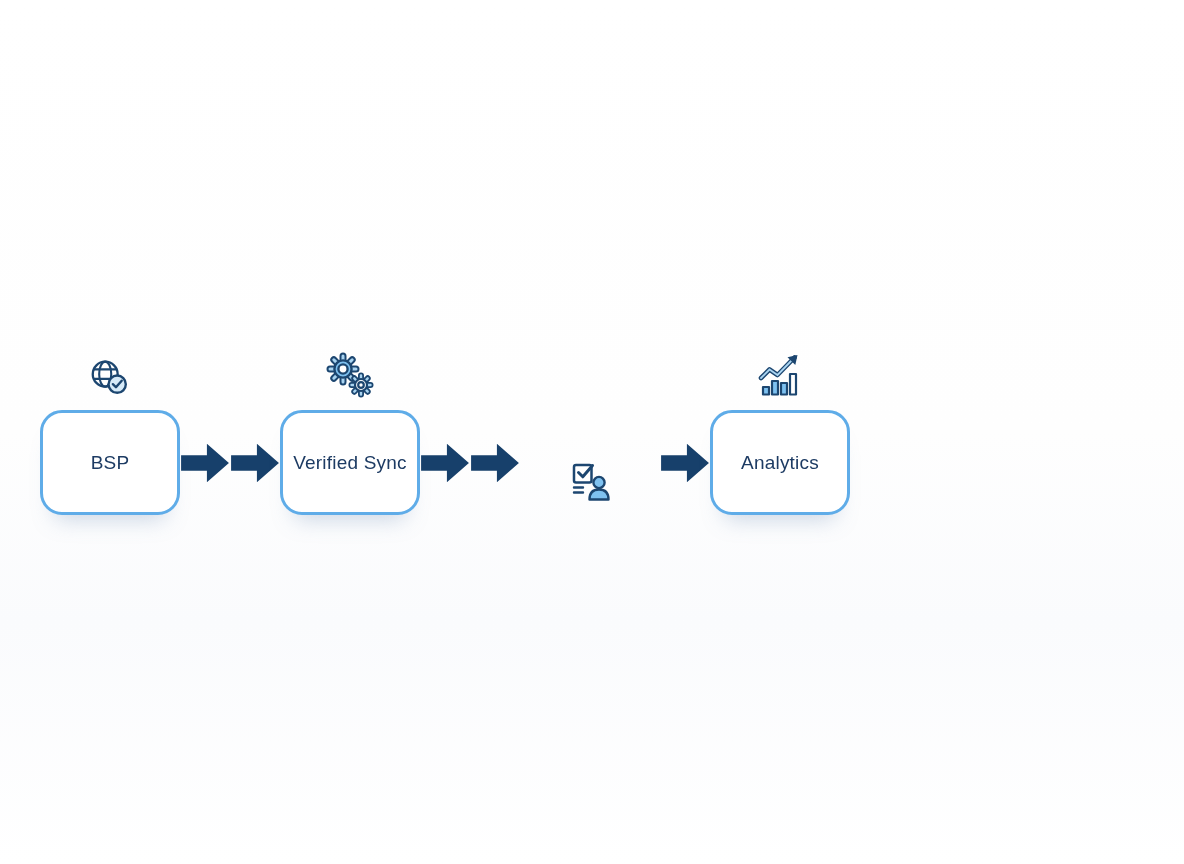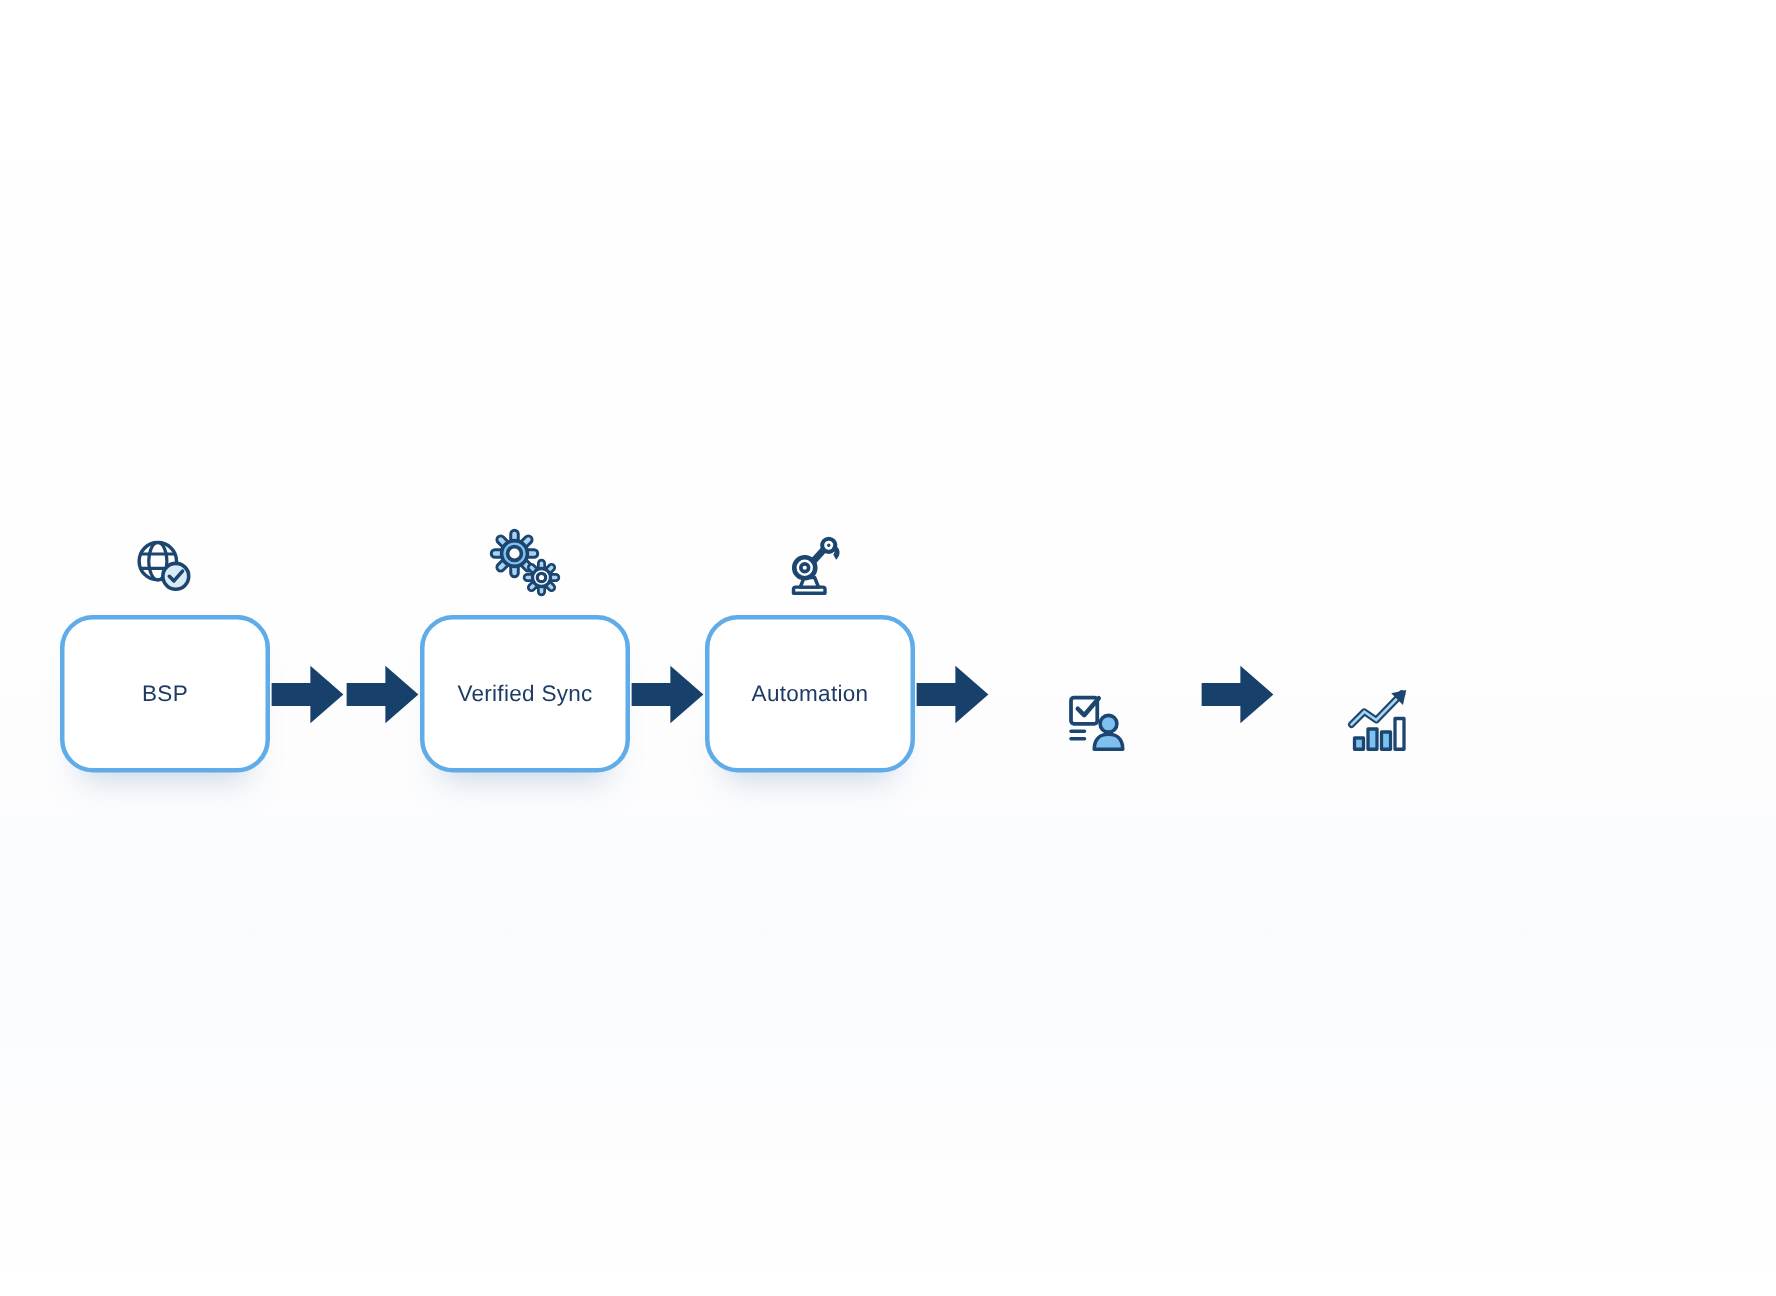--- a/index.html
+++ b/index.html
@@ -12,21 +12,21 @@
   .step { display:flex; flex-direction:column; align-items:center; width:140px; }
   .icon { height:48px; margin-bottom:10px; display:flex; align-items:flex-end; justify-content:center; }
   .box {
     box-sizing:border-box; width:140px; height:105px;
     background:var(--box-bg,#fff);
     border:3.5px solid var(--box-border,#5face8);
     border-radius:22px;
     display:flex; align-items:center; justify-content:center;
     box-shadow:0 18px 22px -14px rgba(110,140,180,.35);
   }
-  .label { font-size:15px; color:var(--label,#1d3b63); letter-spacing:.2px; white-space:nowrap; }
+  .label { font-size:19px; color:var(--label,#1d3b63); letter-spacing:.2px; white-space:nowrap; }
   .connector { width:50px; height:105px; display:flex; align-items:center; justify-content:center; }
   .connector svg { display:block; }
   .arrow-shape { fill:var(--arrow,#17406b); }
 
   
   .sd  { stroke:var(--icon-dark,#1c4670); fill:none; stroke-linecap:round; stroke-linejoin:round; }
   .sdw { stroke:var(--icon-dark,#1c4670); fill:#ffffff; stroke-linejoin:round; }
   .sdl { stroke:var(--icon-dark,#1c4670); fill:var(--icon-light,#7ec1f0); stroke-linejoin:round; }
   .sdp { stroke:var(--icon-dark,#1c4670); fill:var(--icon-pale,#d6eaf8); }
   .fd  { fill:var(--icon-dark,#1c4670); }
@@ -96,37 +96,20 @@
       <span class="label">Verified Sync</span>
     </div>
   </div>
 
   <div class="connector">
     <svg width="50" height="44" viewBox="0 0 50 46">
         <path class="arrow-shape" d="M0 15 H27 V3 L50 23 L27 43 V31 H0 Z"></path>
       </svg>
   </div>
 
-  <div class="step">
-    <div class="icon">
-      <svg width="48" height="48" viewBox="0 0 48 48">
-        <path class="sdw" d="M13 43.5 h21 v-2.6 a1.5 1.5 0 0 0 -1.5 -1.5 h-18 a1.5 1.5 0 0 0 -1.5 1.5 z" stroke-width="2.3"></path>
-        <path class="sdw" d="M17.5 39.4 l2.6 -6.4 h7 l2.6 6.4 z" stroke-width="2.3"></path>
-        <path class="sd" d="M25 23.5 L34.5 13" stroke-width="4.6"></path>
-        <circle class="sdw" cx="20.5" cy="26.5" r="7" stroke-width="3.1"></circle>
-        <circle class="sdw" cx="20.5" cy="26.5" r="2.6" stroke-width="2.4"></circle>
-        <circle class="sdw" cx="36.5" cy="11.5" r="4.4" stroke-width="2.7"></circle>
-        <circle class="fd" cx="36.5" cy="11.5" r="1.1"></circle>
-        <path class="fd" d="M39.8 11.2 c4.6 1.6 5.2 6.8 1.6 9.9 l-1.9 -3.4 c1.3 -1.2 1.1 -2.9 -0.8 -4 z"></path>
-      </svg>
-    </div>
-    <div class="box">
-      <span class="label">Automation</span>
-    </div>
-  </div>
 
   <div class="connector">
     <svg width="50" height="44" viewBox="0 0 50 46">
         <path class="arrow-shape" d="M0 15 H27 V3 L50 23 L27 43 V31 H0 Z"></path>
       </svg>
   </div>
 
   <div class="step">
     <div class="icon">
       <svg width="48" height="48" viewBox="0 0 48 48">
@@ -150,19 +133,22 @@
       <svg width="48" height="48" viewBox="0 0 48 48">
         <rect class="sdl" x="7" y="35" width="6" height="7.5" stroke-width="2.2"></rect>
         <rect class="sdl" x="16" y="29" width="6" height="13.5" stroke-width="2.2"></rect>
         <rect class="sdl" x="25" y="31" width="6" height="11.5" stroke-width="2.2"></rect>
         <rect class="sdw" x="34" y="22" width="6" height="20.5" stroke-width="2.2"></rect>
         <path class="sd" d="M5 26 L13.5 17.5 L21.5 23 L38.5 5.5" stroke-width="4.6"></path>
         <path class="sl" d="M5 26 L13.5 17.5 L21.5 23 L38.5 5.5" stroke-width="1.8"></path>
         <path class="fd" d="M41.5 3 L31.5 5.2 L39.3 13 Z"></path>
       </svg>
     </div>
+    <div class="box">
+      <span class="label">Analytics</span>
+    </div>
   </div>
 
 </div>
 
 <style>
   .sl { stroke: var(--icon-light-soft, #a9d4f1); }
 </style>
 
 </body></html>

